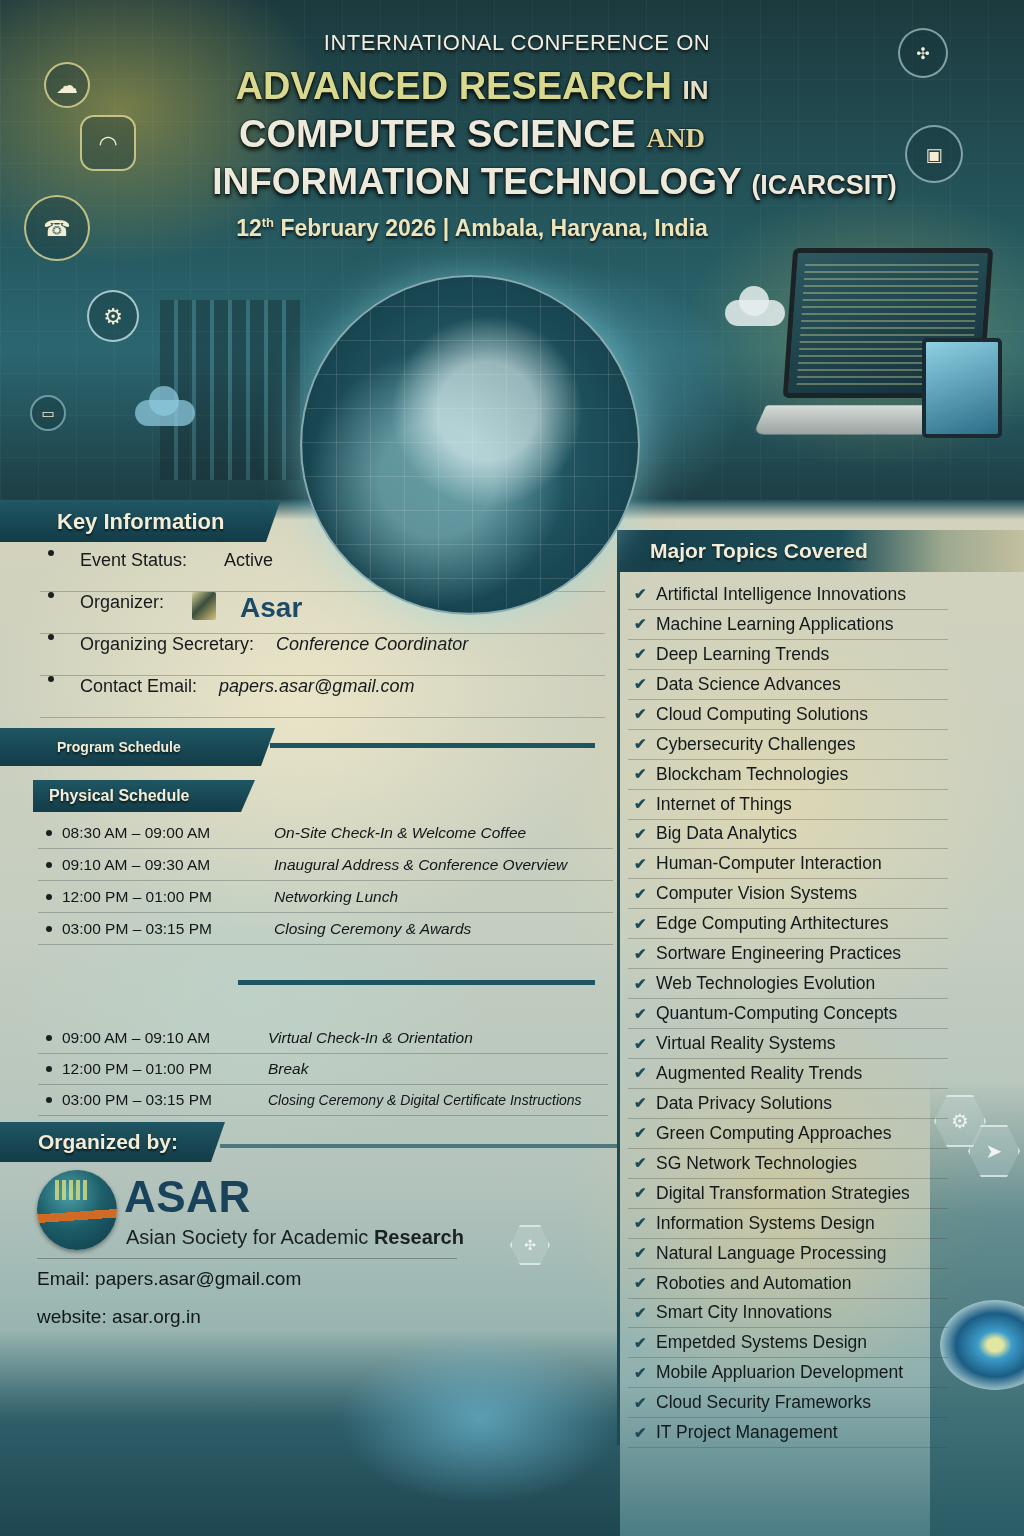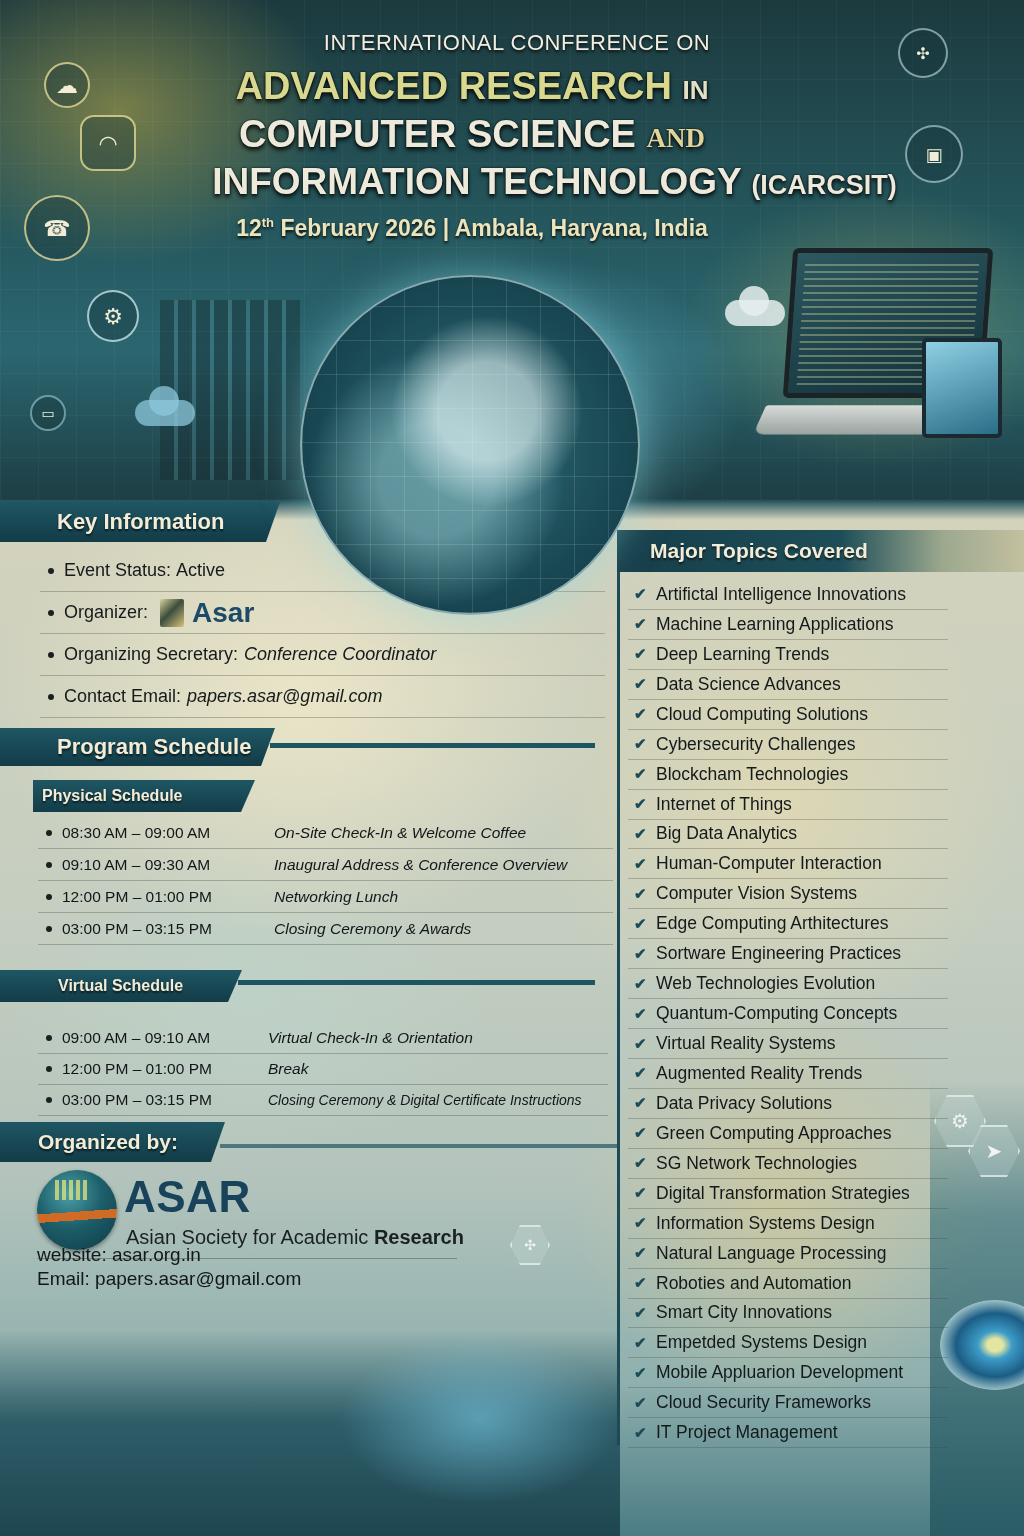--- a/index.html
+++ b/index.html
@@ -144,23 +144,23 @@
     background: linear-gradient(180deg, #1f5663, #123c48);
     clip-path: polygon(0 0, 100% 0, calc(100% - 14px) 100%, 0 100%);
     color: #f3ecd6; font-family: "Liberation Sans", sans-serif; font-weight: bold;
     display: flex; align-items: center;
     text-shadow: 0 2px 2px rgba(0,0,0,0.6);
   }
   .rule-line { position: absolute; height: 5px; background: #1e5563; }
 
   .ki-list { position: absolute; left: 40px; top: 550px; width: 565px; }
   .ki-item {
-    height: 42px; display: flex; align-items: center;
+    height: 42px; display: flex; 
     border-bottom: 1px solid rgba(80,80,70,0.35);
-    font-family: "Liberation Sans", sans-serif; font-size: 18px; color: #161a1c;
+    font-family: "Liberation Sans", sans-serif; font-size: 18px; color: #161a1c; gap: 16px;
   }
   .bullet { width: 6px; height: 6px; border-radius: 50%; background: #1a1f22; margin: 0 10px 0 8px; flex: none; }
   .ki-value-italic { font-style: italic; margin-left: 6px; }
   .org-logo-small {
     display: inline-block; width: 24px; height: 28px; margin: 0 8px 0 12px;
     background: linear-gradient(135deg, #d8d29a 0%, #3b4d3c 45%, #d8c27a 100%); border-radius: 2px;
   }
   .org-name-small { font-size: 28px; font-weight: bold; color: #1d4a66; }
 
   .sched-list { position: absolute; width: 575px; }
@@ -285,24 +285,24 @@
       <span>Organizing Secretary:</span>
       <span class="ki-value-italic">Conference Coordinator</span>
     </div>
     <div class="ki-item">
       <span class="bullet"></span>
       <span>Contact Email:</span>
       <span class="ki-value-italic">papers.asar@gmail.com</span>
     </div>
   </div>
 
-  <div class="ribbon" style="left:0;top:728px;width:275px;height:38px;font-size:22px;padding-left:57px;">Program Schedule</div>
+  <div class="ribbon" style="left:0;top:728px;width:275px;height:38px;font-size:14px;padding-left:57px;">Program Schedule</div>
   <div class="rule-line" style="left:270px;top:743px;width:325px;"></div>
 
-  <div class="ribbon" style="left:33px;top:780px;width:222px;height:32px;font-size:16px;padding-left:9px;">Physical Schedule</div>
+  <div class="ribbon" style="left:33px;top:780px;width:222px;height:32px;font-size:16px;padding-left:16px;">Physical Schedule</div>
   <div class="sched-list" style="left:38px;top:817px;">
     <div class="sched-item">
       <span class="bullet"></span>
       <span class="sched-time">08:30 AM – 09:00 AM</span>
       <span class="sched-desc">On-Site Check-In &amp; Welcome Coffee</span>
     </div>
     <div class="sched-item">
       <span class="bullet"></span>
       <span class="sched-time">09:10 AM – 09:30 AM</span>
       <span class="sched-desc">Inaugural Address &amp; Conference Overview</span>
@@ -312,21 +312,20 @@
       <span class="sched-time">12:00 PM – 01:00 PM</span>
       <span class="sched-desc">Networking Lunch</span>
     </div>
     <div class="sched-item">
       <span class="bullet"></span>
       <span class="sched-time">03:00 PM – 03:15 PM</span>
       <span class="sched-desc">Closing Ceremony &amp; Awards</span>
     </div>
   </div>
 
-  <div class="ribbon" style="left:0;top:970px;width:242px;height:32px;font-size:16px;padding-left:58px;">Virtual Schedule</div>
   <div class="rule-line" style="left:238px;top:980px;width:357px;"></div>
   <div class="sched-list" style="left:38px;top:1010px;width:570px;margin-top:13px;">
     <div class="sched-item" style="height:31px;">
       <span class="bullet"></span>
       <span class="sched-time" style="width:206px;">09:00 AM – 09:10 AM</span>
       <span class="sched-desc">Virtual Check-In &amp; Orientation</span>
     </div>
     <div class="sched-item" style="height:31px;">
       <span class="bullet"></span>
       <span class="sched-time" style="width:206px;">12:00 PM – 01:00 PM</span>
@@ -339,21 +338,21 @@
     </div>
   </div>
 
   <div class="ribbon" style="left:0;top:1122px;width:225px;height:40px;font-size:21px;padding-left:38px;">Organized by:</div>
   <div class="rule-line" style="left:220px;top:1144px;width:400px;height:4px;opacity:0.7;"></div>
   <div class="asar-globe"></div>
   <div class="asar-name">ASAR</div>
   <div class="asar-full"><span>Asian Society for Academic </span><b>Research</b></div>
   <div class="asar-divider"></div>
   <div class="asar-contact" style="top:1268px;">Email: papers.asar@gmail.com</div>
-  <div class="asar-contact" style="top:1244px;">website: asar.org.in</div>
+  <div class="asar-contact" style="top:1306px;">website: asar.org.in</div>
 
   <div class="topics-box"></div>
   <div class="topics-head">Major Topics Covered</div>
   <div class="topics-list" id="topics-list">
       <div class="topic">
         <span class="check">✔</span>
         <span>Artifictal Intelligence Innovations</span>
       </div>
       <div class="topic">
         <span class="check">✔</span>

